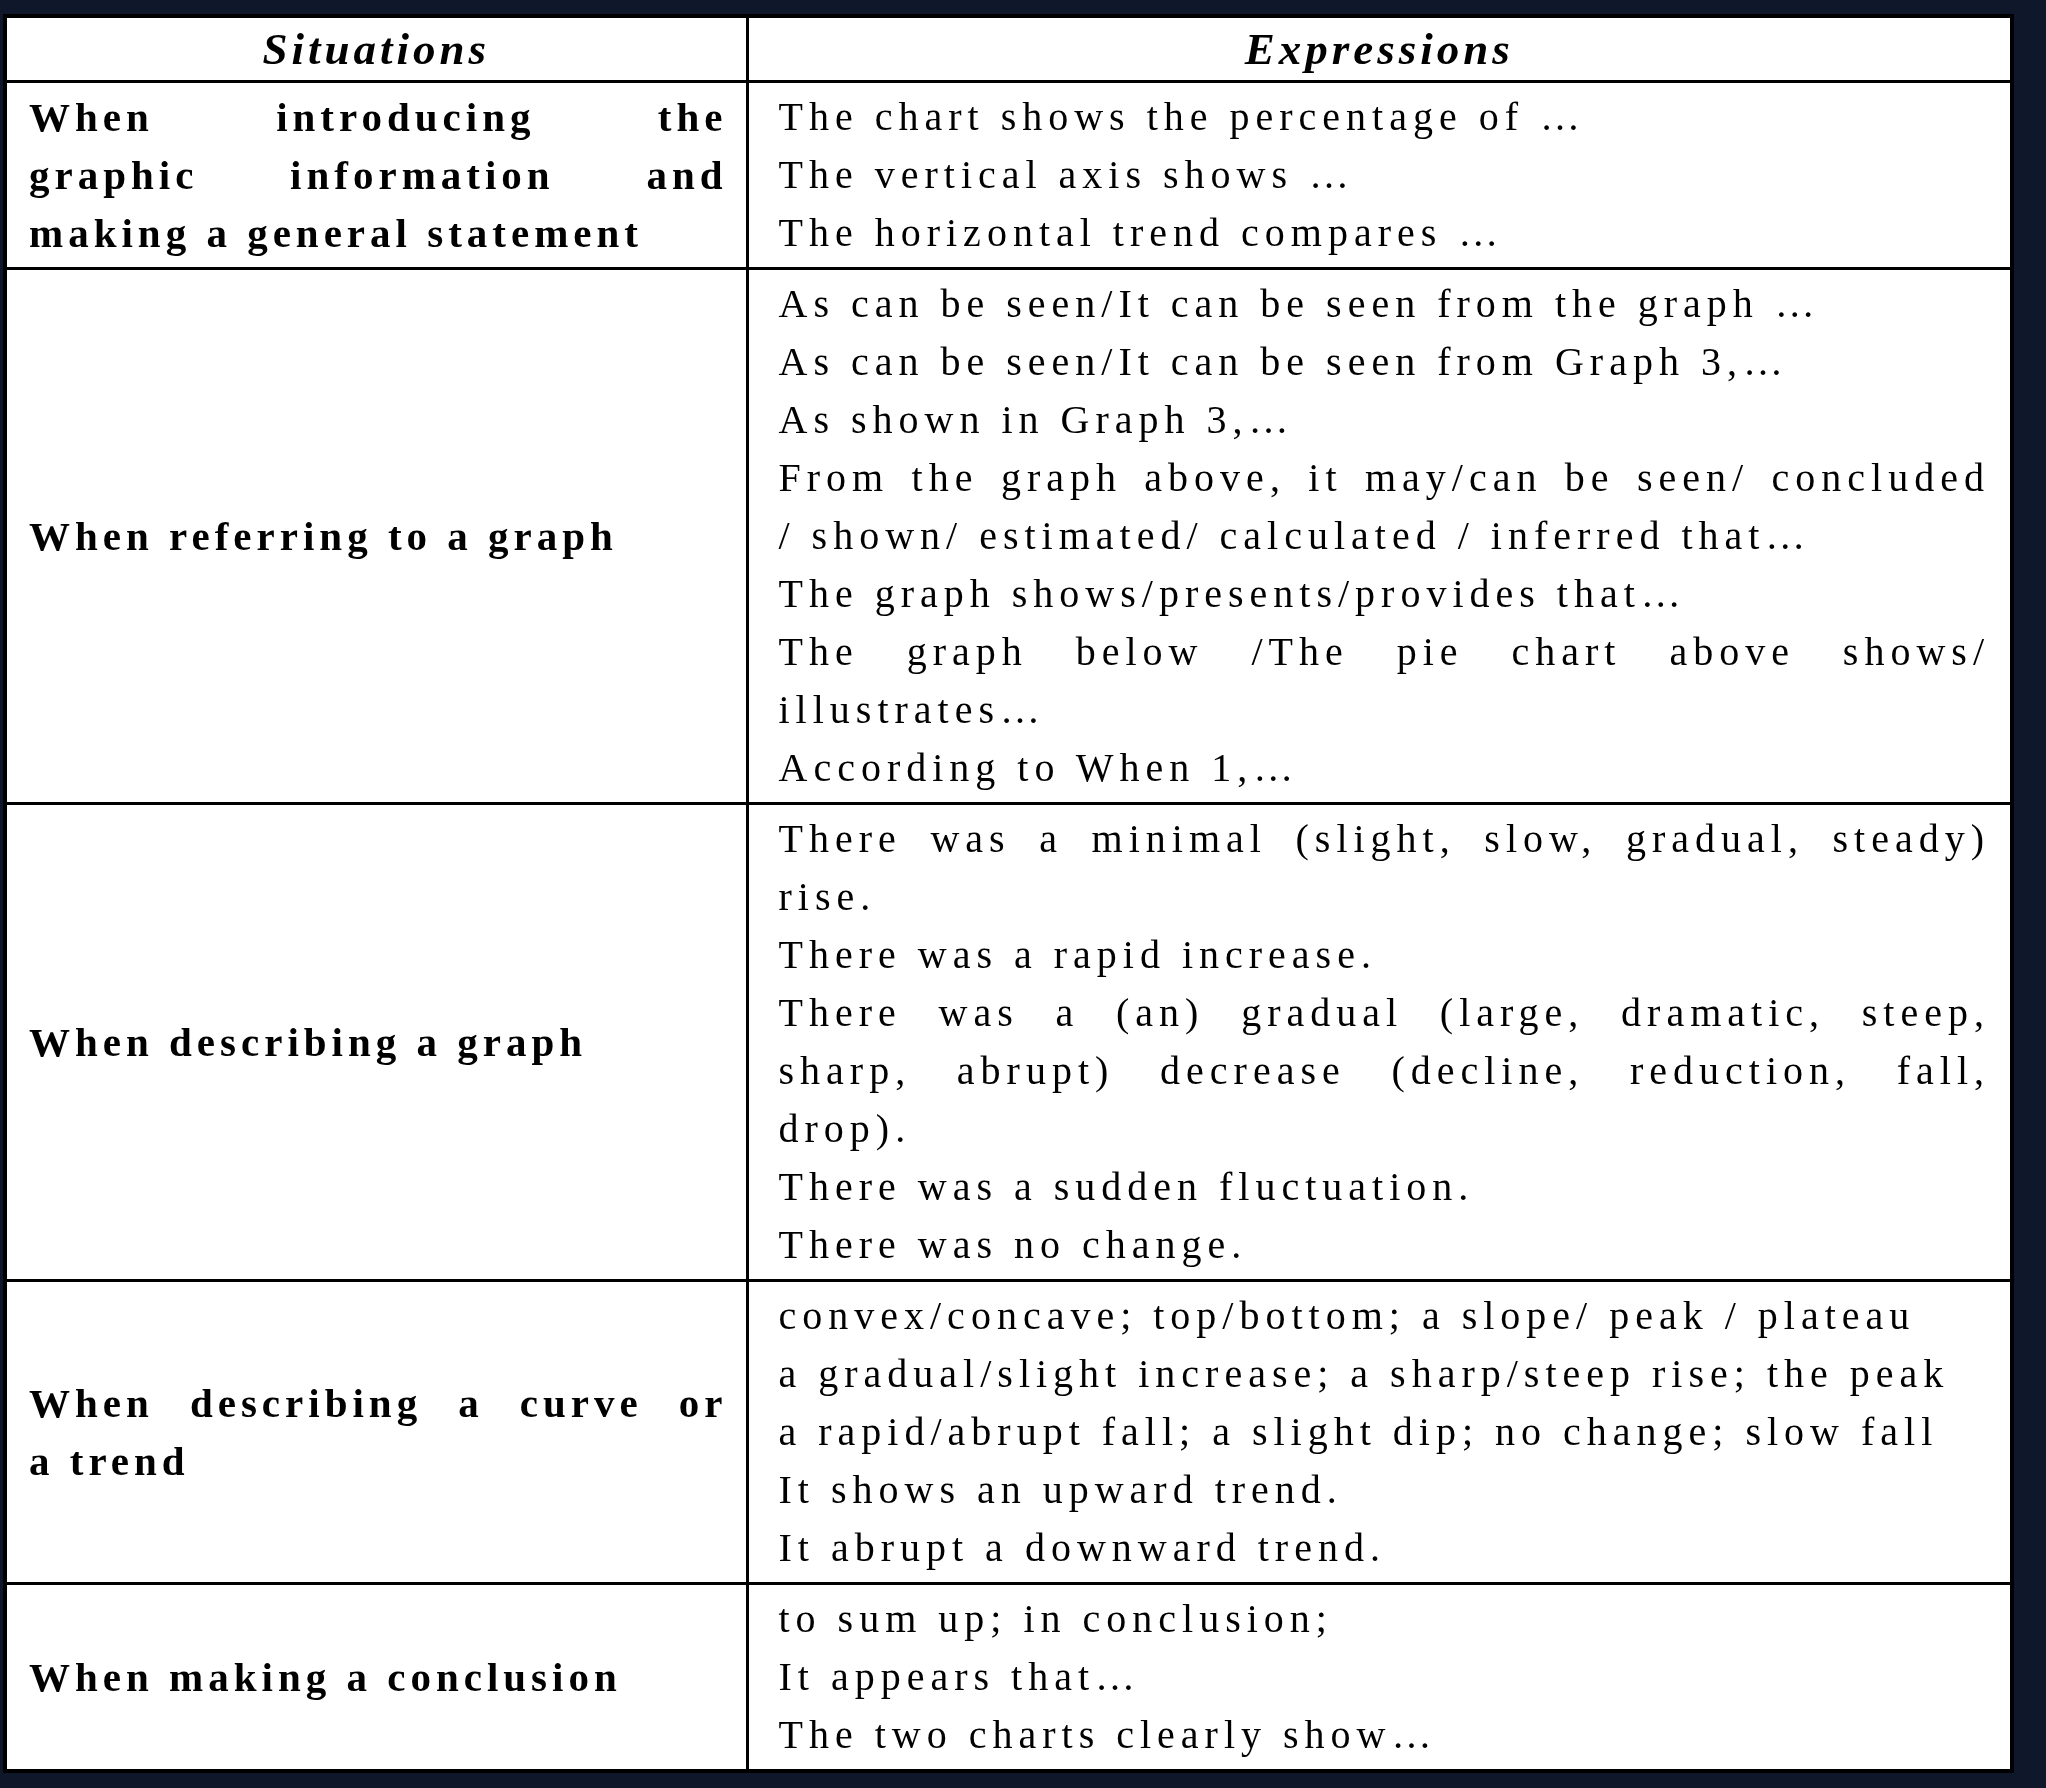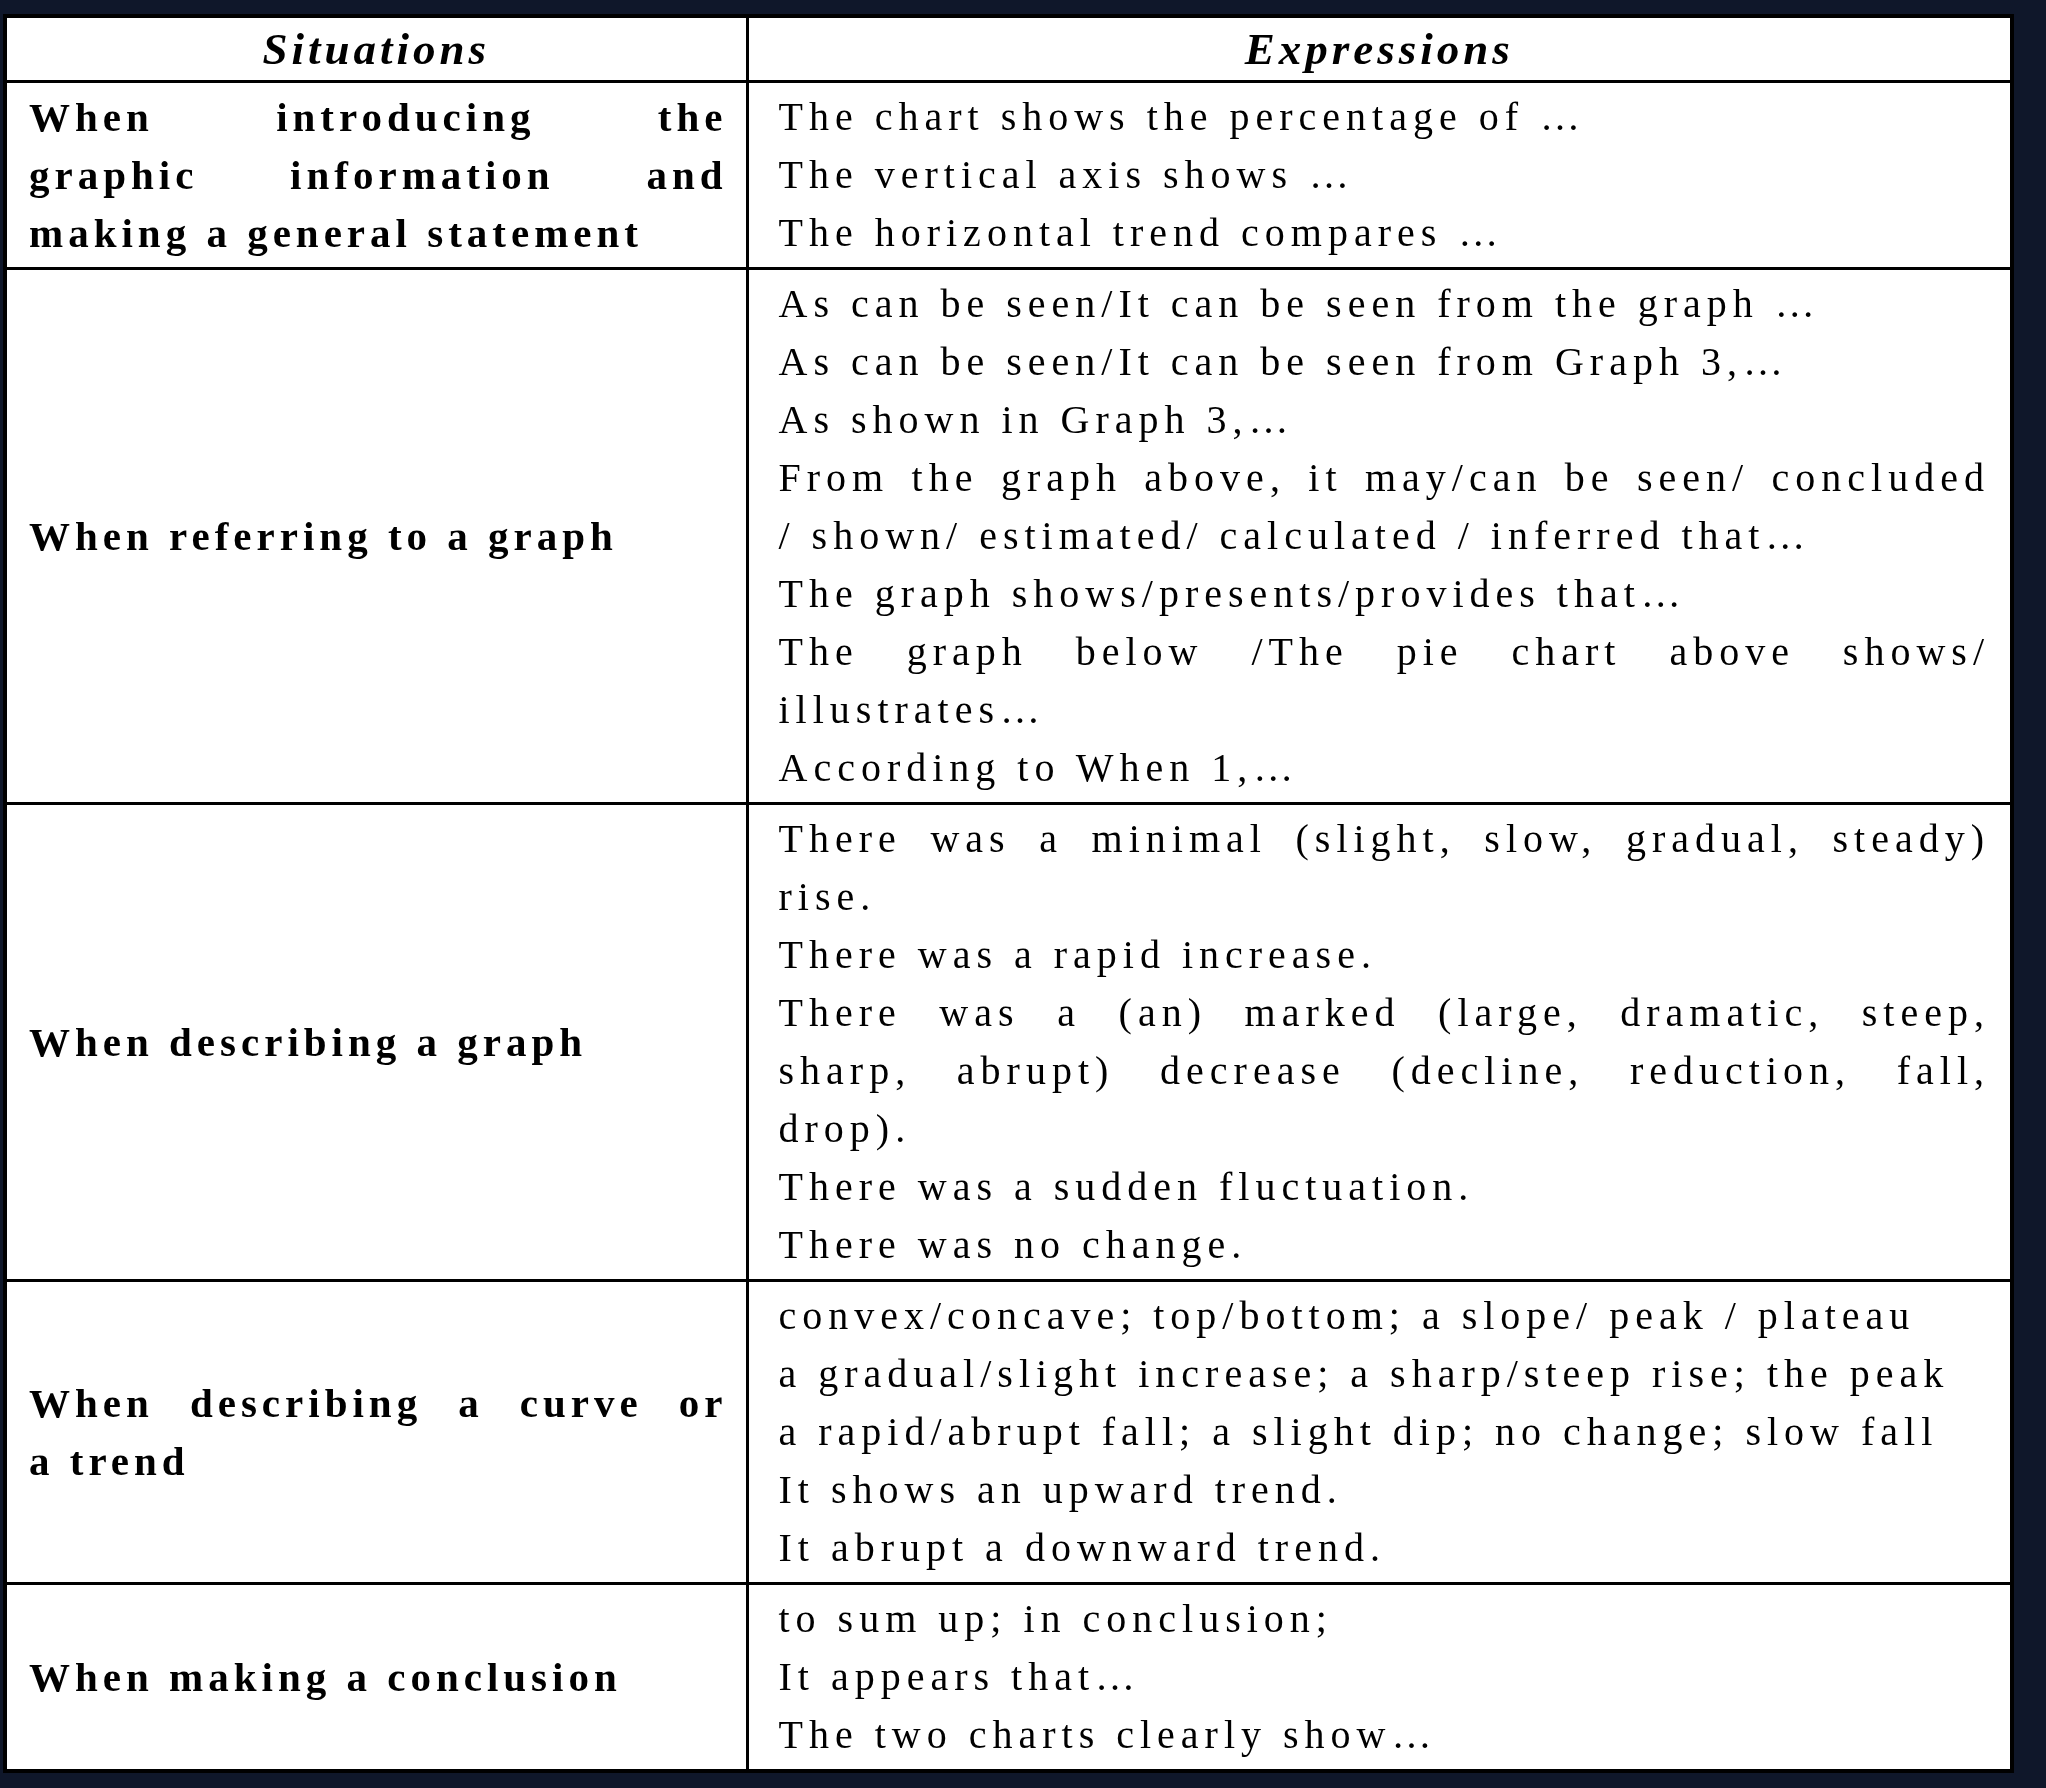--- a/index.html
+++ b/index.html
@@ -114,21 +114,21 @@
       </tr>
 
       <tr>
         <td class="sit">
           <div class="line">When describing a graph</div>
         </td>
         <td class="exp">
           <div class="line stretch">There was a minimal (slight, slow, gradual, steady)</div>
           <div class="line">rise.</div>
           <div class="line">There was a rapid increase.</div>
-          <div class="line stretch">There was a (an) marked (large, dramatic, steep,</div>
+          <div class="line stretch">There was a (an) gradual (large, dramatic, steep,</div>
           <div class="line stretch">sharp, abrupt) decrease (decline, reduction, fall,</div>
           <div class="line">drop).</div>
           <div class="line">There was a sudden fluctuation.</div>
           <div class="line">There was no change.</div>
         </td>
       </tr>
 
       <tr>
         <td class="sit">
           <div class="line stretch">When describing a curve or</div>

